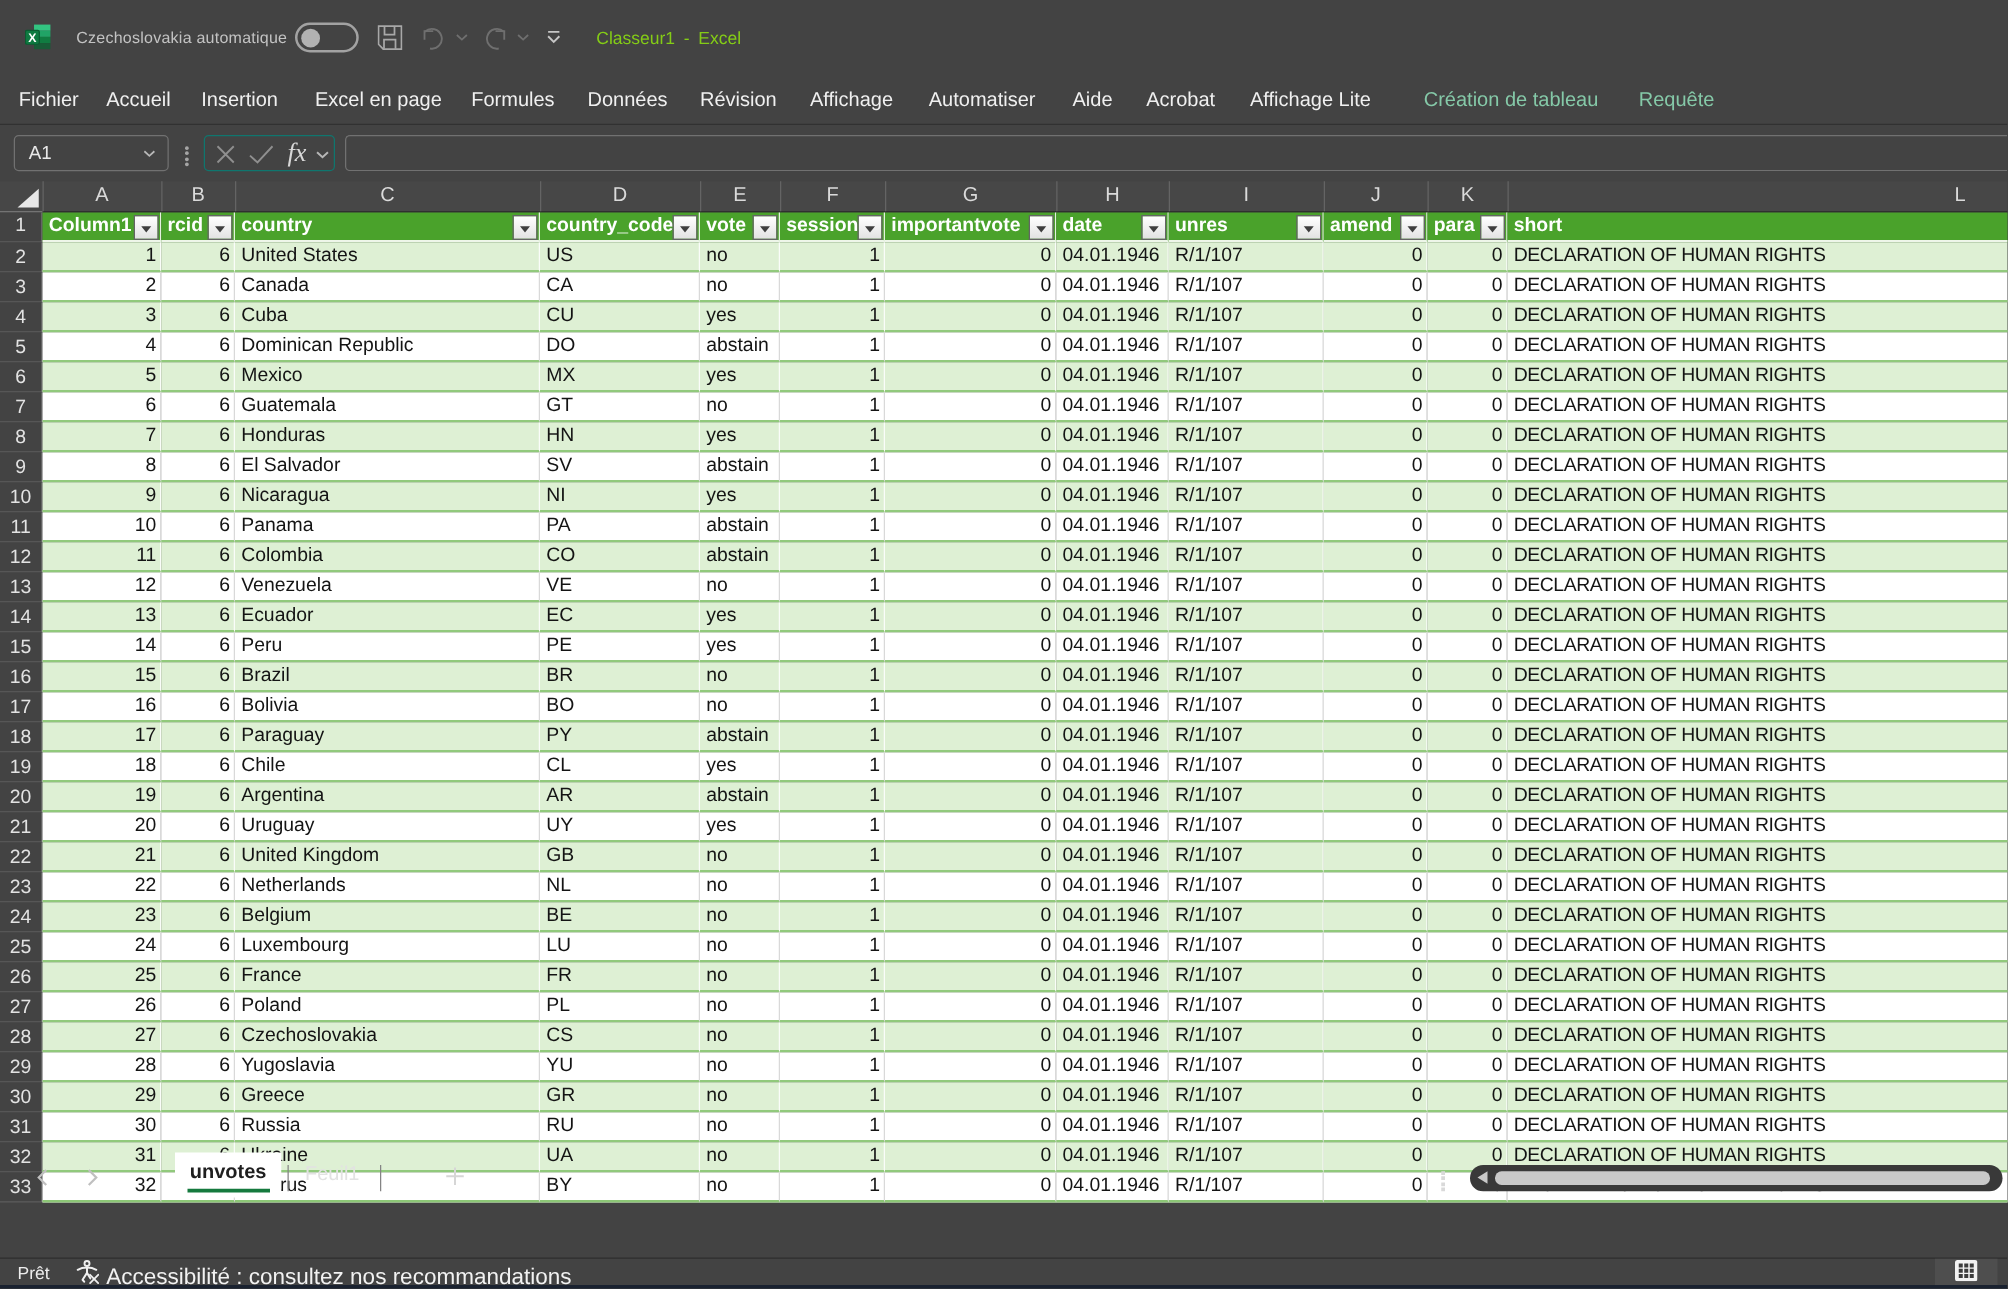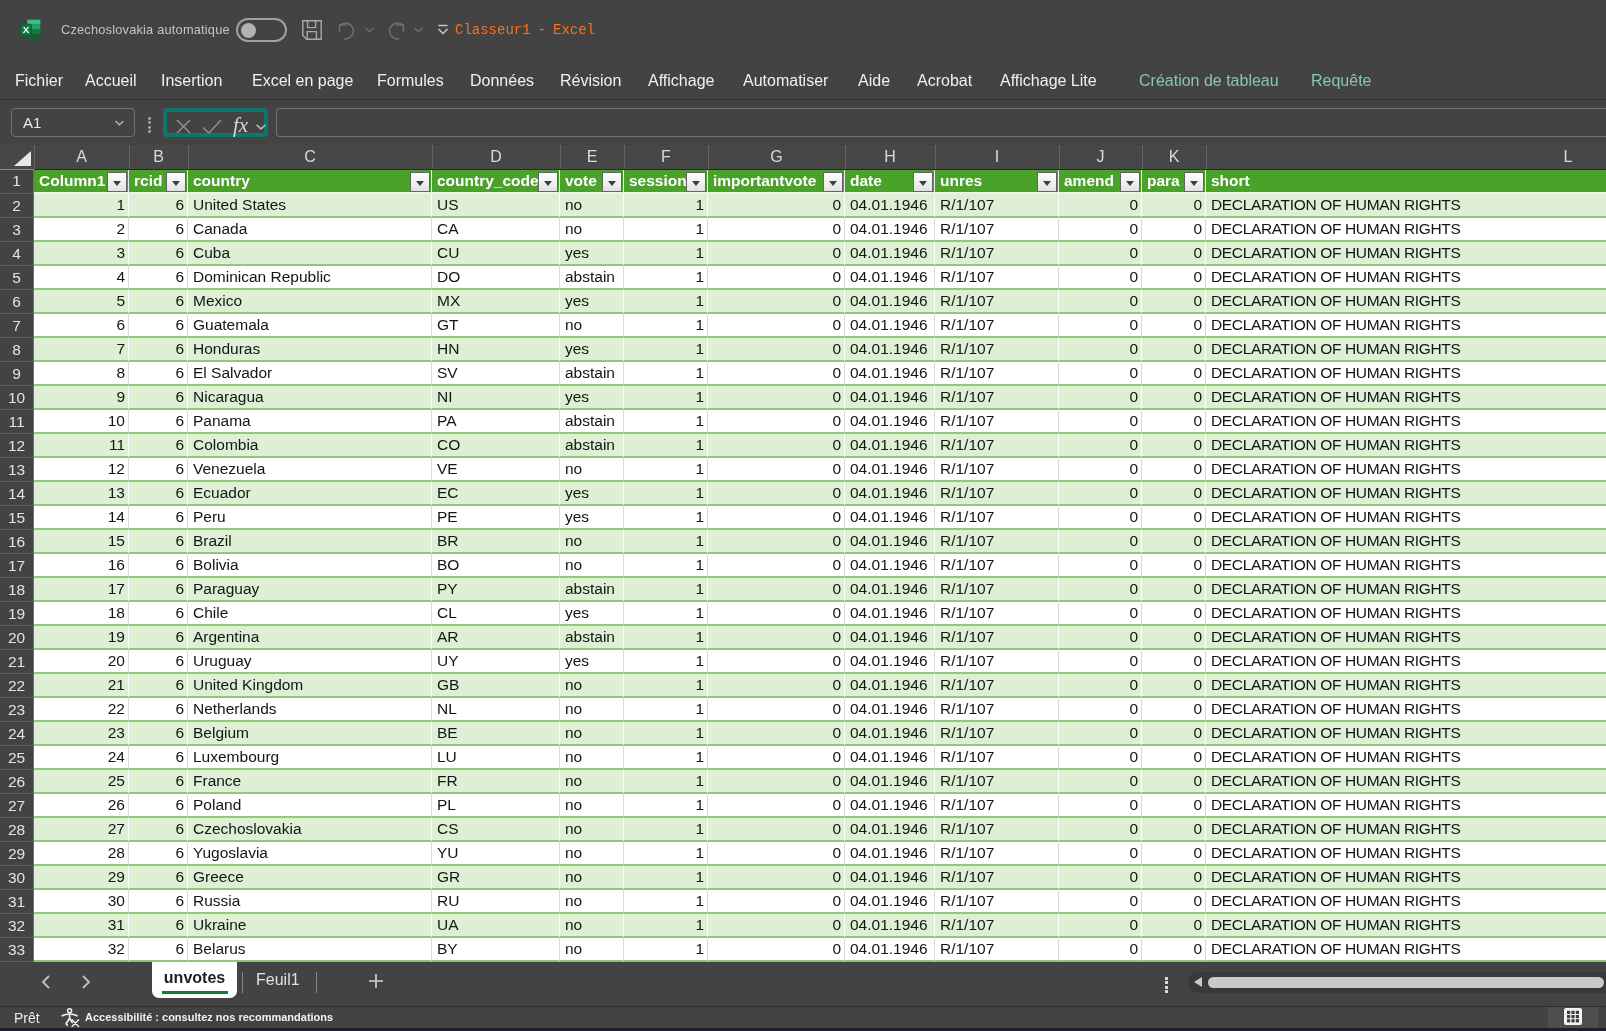--- a/index.html
+++ b/index.html
@@ -2,34 +2,34 @@
 <html><head><meta charset="utf-8"><style>
 *{margin:0;padding:0;box-sizing:border-box;}
 html,body{width:1606px;height:1031px;overflow:hidden;}
 body{position:relative;background:#434343;font-family:"Liberation Sans",sans-serif;-webkit-font-smoothing:antialiased;}
 .abs{position:absolute;}
 
 #titlebar{position:absolute;top:0;left:0;width:1606px;height:60px;}
 #autosave{position:absolute;left:61px;top:21.5px;font-size:12.8px;color:#c3c3c3;letter-spacing:.2px;}
 #toggle{position:absolute;left:236px;top:18px;width:51px;height:24px;border:2px solid #a2a2a2;border-radius:12px;}
 #toggle .knob{position:absolute;left:3px;top:2.5px;width:15px;height:15px;border-radius:50%;background:#b2b2b2;}
-#wtitle{position:absolute;left:455px;top:22px;font-size:14px;color:#f97316;font-family:Liberation Mono, monospace;}
+#wtitle{position:absolute;left:477px;top:22px;font-size:14px;color:#84cc16;}
 #searchbox{position:absolute;left:741px;top:10px;width:457px;height:39px;background:#7f7f7f;border:1px solid #989898;border-radius:4px;}
 #searchbox span{position:absolute;left:50px;top:10px;font-size:15px;color:#3e3e3e;}
 
 #menurow{position:absolute;top:60px;left:0;width:1606px;height:40px;border-bottom:1px solid #313131;}
 .mtab{position:absolute;top:11.5px;font-size:16px;color:#f0f0f0;white-space:nowrap;}
 .mtab.green{color:#85c9a8;}
 
 #fbar{position:absolute;top:101px;left:0;width:1606px;height:44px;}
 #namebox{position:absolute;left:11px;top:7px;width:124px;height:29px;border:1px solid #717171;border-radius:4px;color:#e8e8e8;font-size:15px;line-height:27px;padding-left:11px;}
 #namebox svg{position:absolute;right:9px;top:9px;}
 #grip{position:absolute;left:148px;top:16px;width:4px;height:18px;}
 #grip i{position:absolute;left:0;width:2.8px;height:2.8px;border-radius:50%;background:#a5a5a5;}
-#fxbox{position:absolute;left:163px;top:7px;width:105px;height:29px;border:4px solid #0f766e;border-radius:4px;}
+#fxbox{position:absolute;left:163px;top:7px;width:105px;height:29px;border:1px solid #0f766e;border-radius:4px;}
 #finput{position:absolute;left:276px;top:7px;width:1330px;height:29px;border-top:1px solid #717171;border-bottom:1px solid #717171;border-left:1px solid #717171;border-radius:4px 0 0 4px;}
 
 #colstrip{position:absolute;top:145px;left:0;width:1606px;height:25px;background:#474747;border-bottom:1px solid #282828;}
 .collbl{position:absolute;top:2.5px;font-size:16px;color:#dadada;transform:translateX(-50%);}
 .coltick{position:absolute;top:0;width:1px;height:24px;background:#646464;}
 #selall{position:absolute;left:14px;top:6px;width:0;height:0;border-bottom:15px solid #e7e7e7;border-left:17px solid transparent;}
 
 #grid{position:absolute;top:170px;left:0;width:1606px;}
 .row{position:relative;width:1606px;height:24px;}
 .rh{position:absolute;left:0;top:0;width:34px;height:24px;background:#434343;border-right:1px solid #6f6f6f;border-bottom:1px solid #5d5d5d;color:#e3e3e3;font-size:15.5px;text-align:center;line-height:23px;}
@@ -37,34 +37,34 @@
 .cell{height:24px;font-size:15.5px;line-height:22px;white-space:nowrap;overflow:hidden;}
 .row.hdr .cell{background:#4aa22b;color:#fff;font-weight:bold;border-right:1.5px solid rgba(255,255,255,0.85);border-bottom:2px solid #eef6e9;position:relative;}
 .row.g .cell{background:#def0d4;border-right:1px solid rgba(255,255,255,0.85);border-bottom:2px solid #91c97c;color:#141414;}
 .row.w .cell{background:#ffffff;border-right:1px solid #d9d9d9;border-bottom:2px solid #91c97c;color:#141414;}
 .row.last .cell{border-bottom:2px solid #8cc676;}
 .cell.l{text-align:left;padding-left:5px;}
 .cell.r{text-align:right;padding-right:3px;}
 .fbtn{position:absolute;right:1px;top:1.5px;width:20px;height:20px;background:linear-gradient(#ffffff,#e2e2e2);border:1px solid #646464;}
 .fbtn i{position:absolute;left:5px;top:8px;width:0;height:0;border:4px solid transparent;border-top:5px solid #3e3e3e;}
 
-#tabbar{position:absolute;top:962px;left:0;width:1330px;height:44px;margin-left:12px;}
+#tabbar{position:absolute;top:922px;left:0;width:1330px;height:44px;}
 #sheettab{position:absolute;left:140px;top:0;width:85px;height:36px;background:#ffffff;border-radius:0 0 7px 7px;text-align:center;font-size:16px;font-weight:bold;color:#1f1f1f;line-height:32px;}
 #sheettab i{position:absolute;left:10px;right:9px;bottom:4.5px;height:2.5px;background:#157a3e;}
 .tsep{position:absolute;top:10px;width:1px;height:21px;background:#848484;}
 #feuil{position:absolute;left:244px;top:9px;font-size:16px;color:#e2e2e2;}
 #grip2{position:absolute;left:1153px;top:14.5px;}
 #grip2 i{position:absolute;left:0;width:3px;height:3px;background:#d9d9d9;}
 #hscroll{position:absolute;left:1176px;top:10px;width:426px;height:21px;background:#393939;border-radius:10.5px;}
 #hthumb{position:absolute;left:20px;top:5.2px;width:396px;height:10.6px;background:#c9c9c9;border-radius:5.3px;}
 #harrow{position:absolute;left:5.5px;top:4.7px;width:0;height:0;border:5.8px solid transparent;border-right:8.8px solid #c9c9c9;border-left:none;}
 
 #statusbar{position:absolute;top:1006px;left:0;width:1606px;height:22px;border-top:1px solid #2e2e2e;}
 #pret{position:absolute;left:14px;top:3px;font-size:14px;color:#ededed;}
-#accmsg{position:absolute;left:85px;top:3.5px;font-size:11px;font-weight:bold;color:#f2f2f2;}
+#accmsg{position:absolute;left:85px;top:3.5px;font-size:18px;font-weight:normal;color:#f2f2f2;}
 #bottomstrip{position:absolute;top:1028px;left:0;width:1606px;height:3px;background:#1a2230;}
 </style></head><body>
 <div id="titlebar">
 <svg class="abs" style="left:20px;top:19px" width="21" height="21" viewBox="0 0 32 32">
 <rect x="11" y="1" width="20" height="7.5" fill="#33c481"></rect>
 <rect x="11" y="8.5" width="20" height="7.5" fill="#21a366"></rect>
 <rect x="11" y="16" width="20" height="7.5" fill="#107c41"></rect>
 <rect x="11" y="23.5" width="20" height="7.5" fill="#185c37"></rect>
 <rect x="0.5" y="8" width="17" height="17" rx="2" fill="#0e7a41" stroke="#0a5c31" stroke-width="1.5"></rect>
 <text x="9" y="22" font-family="Liberation Sans,sans-serif" font-size="15" font-weight="bold" fill="#fff" text-anchor="middle">X</text>

